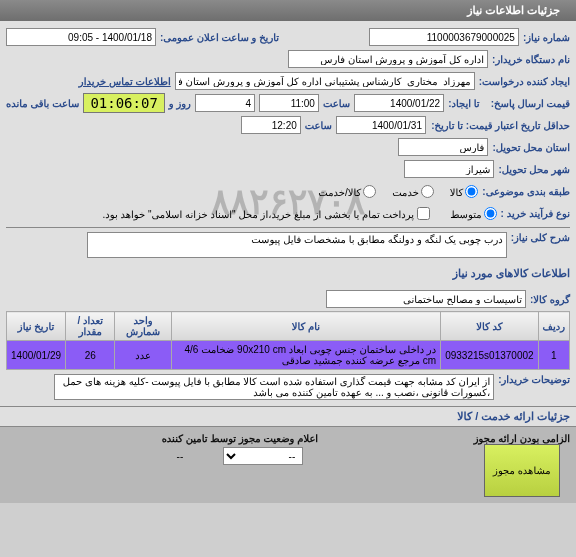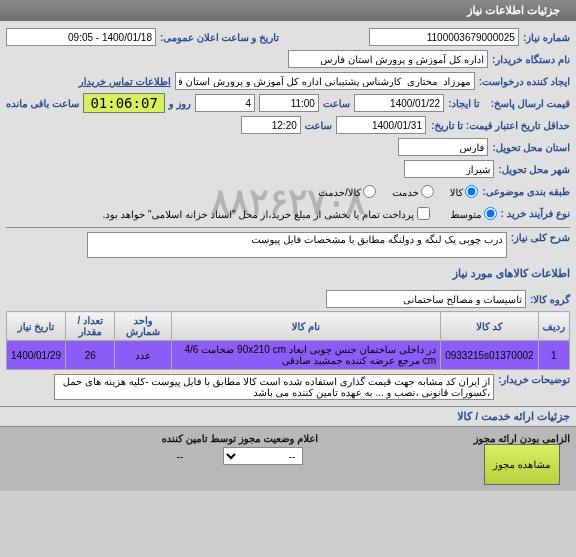--- a/index.html
+++ b/index.html
@@ -17,21 +17,21 @@
 .sep { border-top: 1px solid #888; margin: 4px 0; }
 .subhdr { color: #2b4b8c; font-weight: bold; font-size: 11px; padding: 3px 6px; }
 table.items { width: 100%; border-collapse: collapse; font-size: 10px; }
 table.items th, table.items td { border: 1px solid #aaa; padding: 3px 4px; text-align: center; }
 table.items th { background: linear-gradient(#f4f4f4,#d8d8d8); color: #2b4b8c; font-weight: bold; }
 table.items td { background: #8b5cf6; }
 .radio-set { display: flex; gap: 16px; align-items: center; }
 .radio-opt { display: flex; align-items: flex-end; gap: 2px; }
 .footer-band { background: #b8b8b8; padding: 6px; border-top: 1px solid #888; display: flex; justify-content: space-between; align-items: flex-start; }
 .col { display: flex; flex-direction: column; gap: 0; align-items: center; }
-.btn { background: linear-gradient(#f4f4f4,#d0d0d0); border: 1px solid #666; padding: 14px 8px; font-size: 10px; cursor: pointer; }
+.btn { background: linear-gradient(#f4f4f4,#d0d0d0); border: 1px solid #666; padding: 20px 8px; font-size: 10px; cursor: pointer; }
 .btn-green { background: linear-gradient(#d8f060,#b8d040); }
 .wm { position: relative; }
 .wm::after { content: attr(data-wm); position: absolute; inset: 0; display: flex; align-items: center; justify-content: center; font-size: 36px; color: rgba(0,0,0,.2); font-weight: bold; letter-spacing: 4px; pointer-events: none; }
 .spacer { flex: 1; }
 .chk { display: flex; align-items: flex-end; gap: 3px; }
 .w60 { width:60px; } .w80{width:80px;} .w90{width:90px;} .w150{width:150px;} .w200{width:200px;}
 </style>
 </head>
 <body>
 

